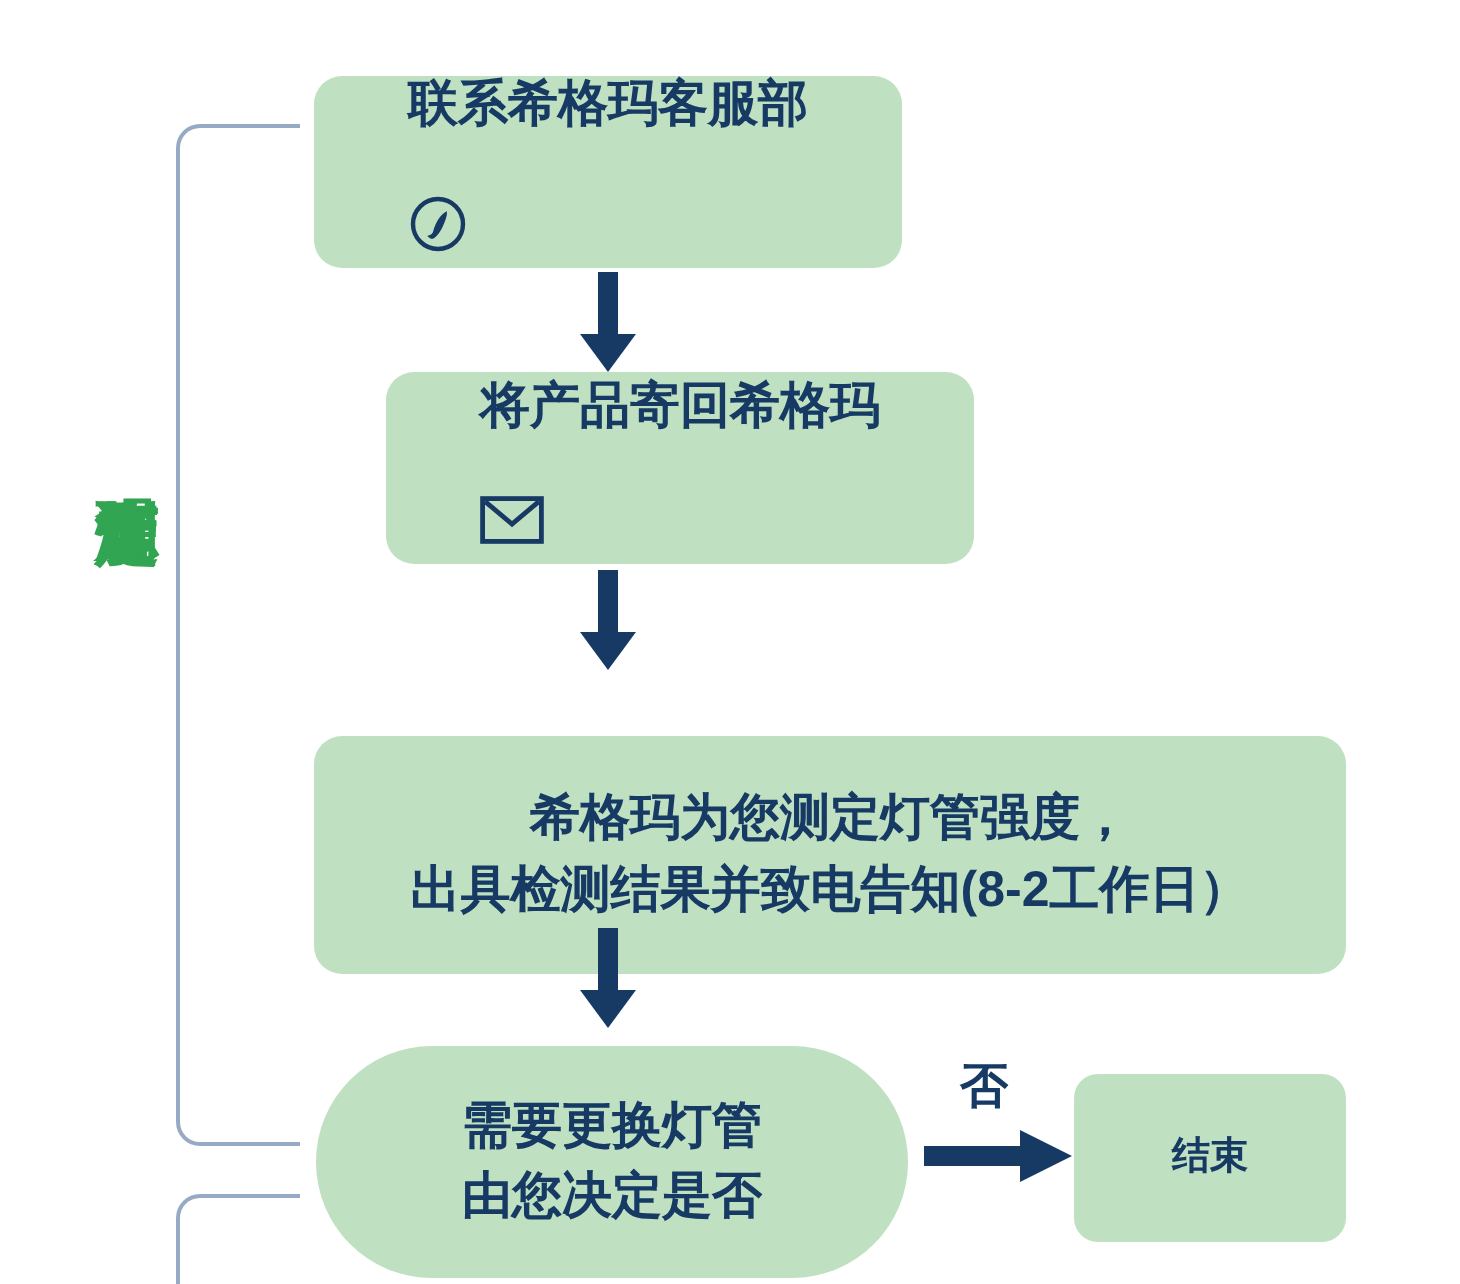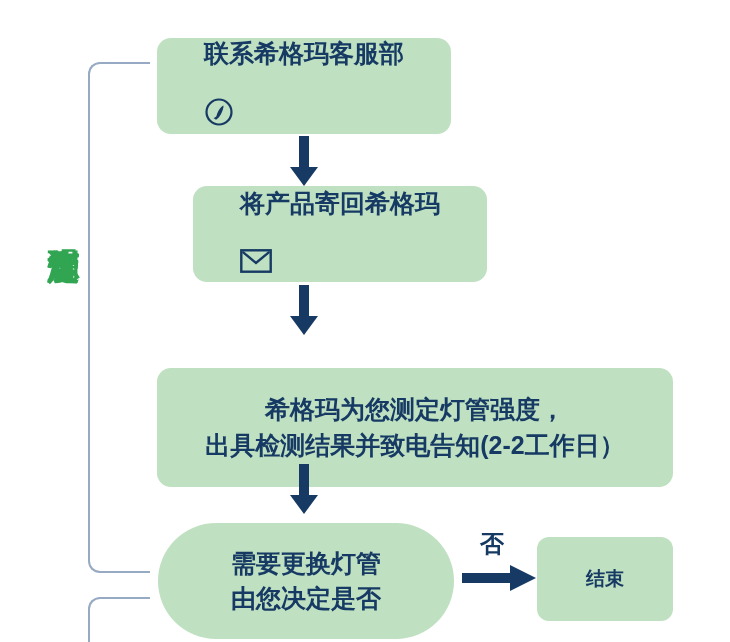--- a/index.html
+++ b/index.html
@@ -200,21 +200,21 @@
   <div class="arrow-down" id="arrow-2">
     <svg width="36" height="52" viewBox="0 0 36 52">
       <rect x="13" y="0" width="10" height="33" fill="#163a63"></rect>
       <polygon points="4,31 32,31 18,50" fill="#163a63"></polygon>
     </svg>
   </div>
 
   <div class="node" id="node-measure">
     <span class="stack">
       <span>希格玛为您测定灯管强度，</span>
-      <span>出具检测结果并致电告知(2-2工作日）</span>
+      <span>出具检测结果并致电告知(8-2工作日）</span>
     </span>
   </div>
 
   <div class="arrow-down" id="arrow-3">
     <svg width="36" height="52" viewBox="0 0 36 52">
       <rect x="13" y="0" width="10" height="33" fill="#163a63"></rect>
       <polygon points="4,31 32,31 18,50" fill="#163a63"></polygon>
     </svg>
   </div>
 

